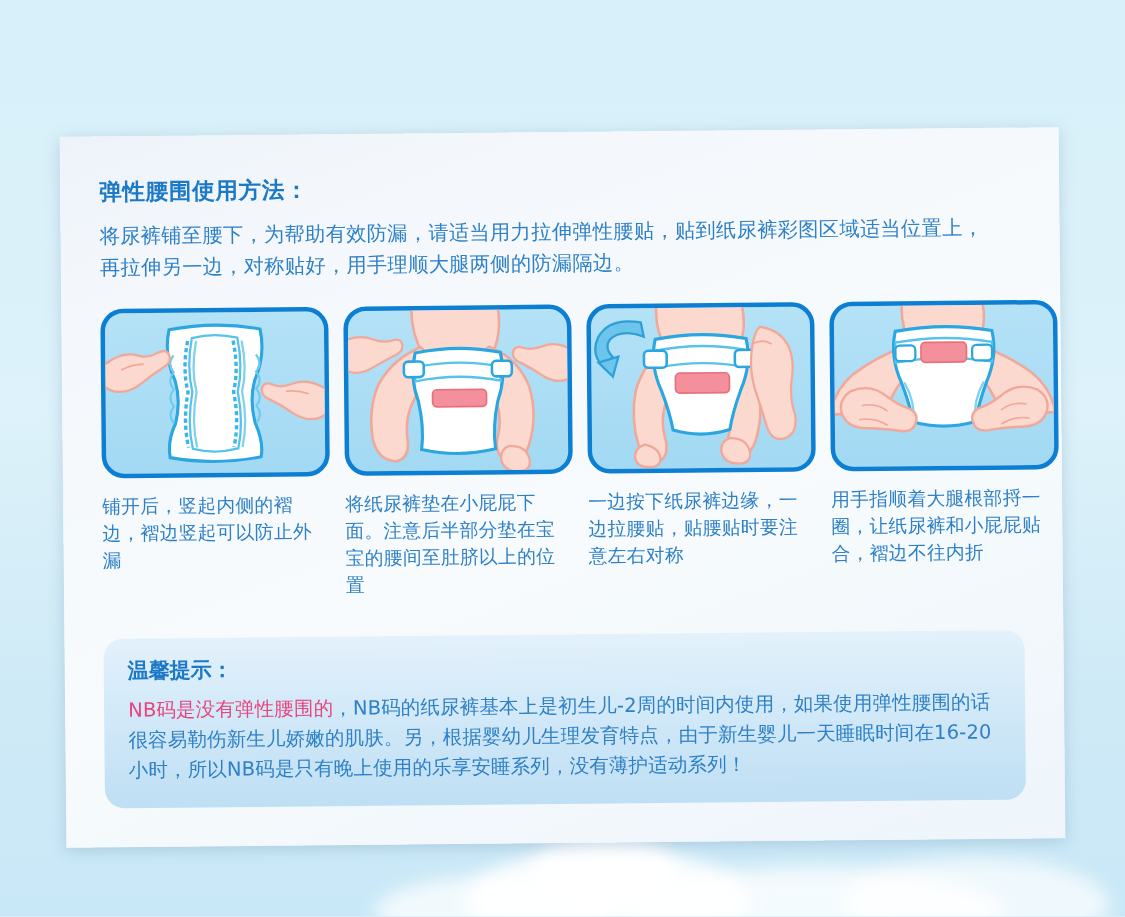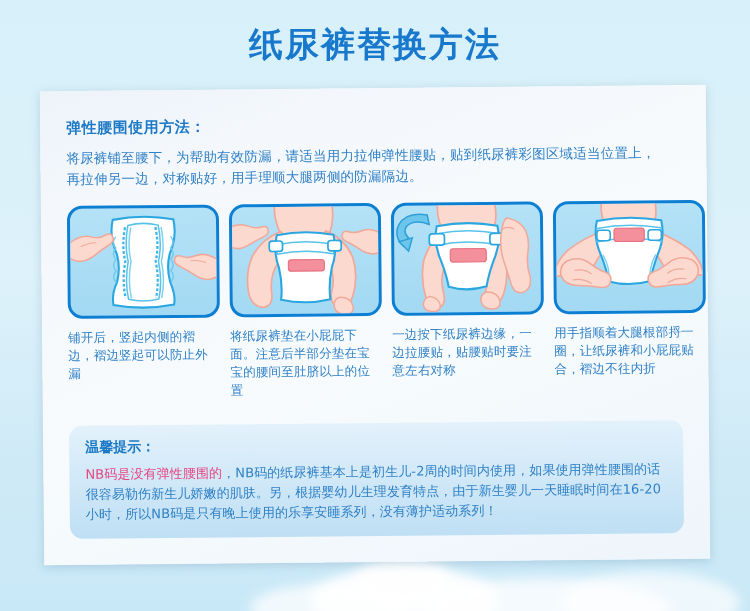--- a/index.html
+++ b/index.html
@@ -145,21 +145,20 @@
 <body>
 
 <div id="page">
 
   <div class="cloud c1"></div>
   <div class="cloud c2"></div>
   <div class="cloud c3"></div>
   <div class="cloud c4"></div>
   <div class="cloud c5"></div>
 
-  <div class="page-title">纸尿裤替换方法</div>
 
   <div class="card-wrap">
     <div class="card"></div>
     <div class="card-inner">
 
       <div class="sec-head">弹性腰围使用方法：</div>
       <div class="sec-body">
         <div>将尿裤铺至腰下，为帮助有效防漏，请适当用力拉伸弹性腰贴，贴到纸尿裤彩图区域适当位置上，</div>
         <div>再拉伸另一边，对称贴好，用手理顺大腿两侧的防漏隔边。</div>
       </div>

